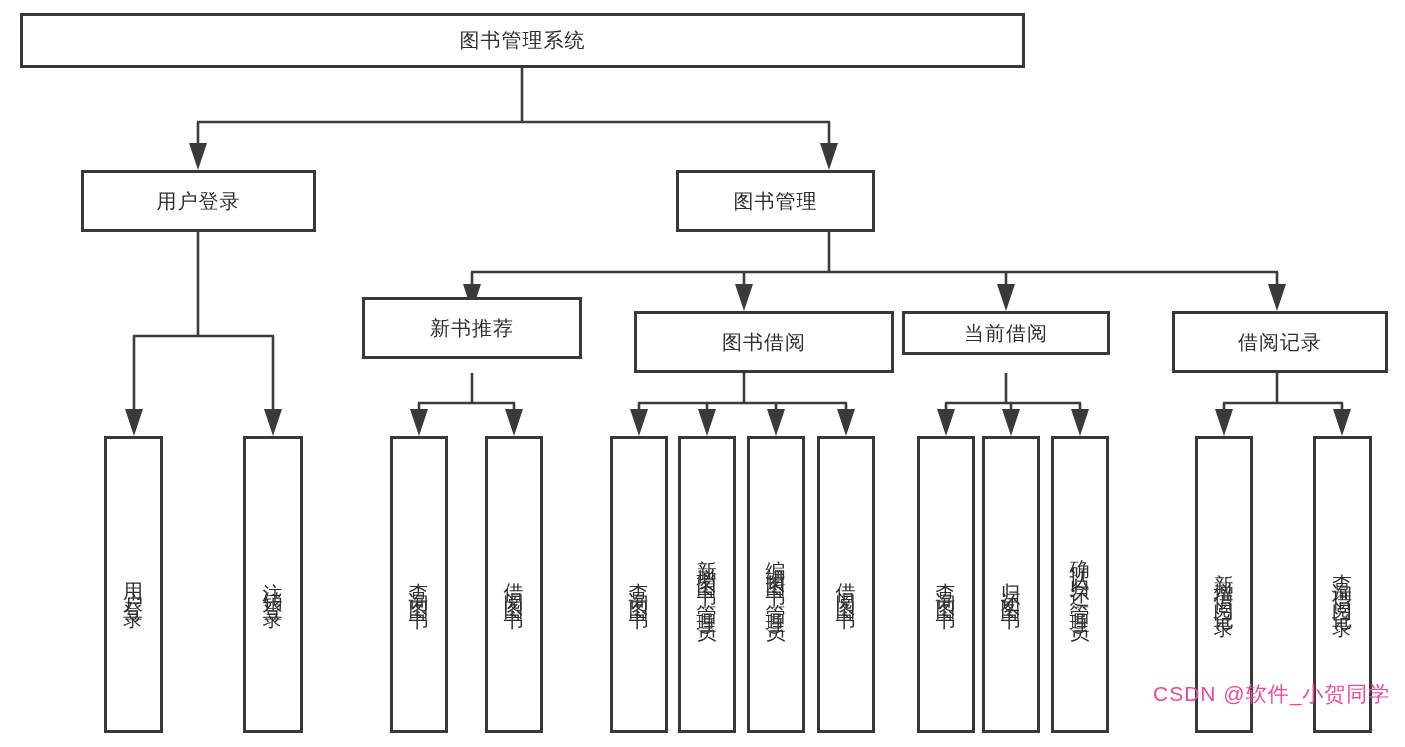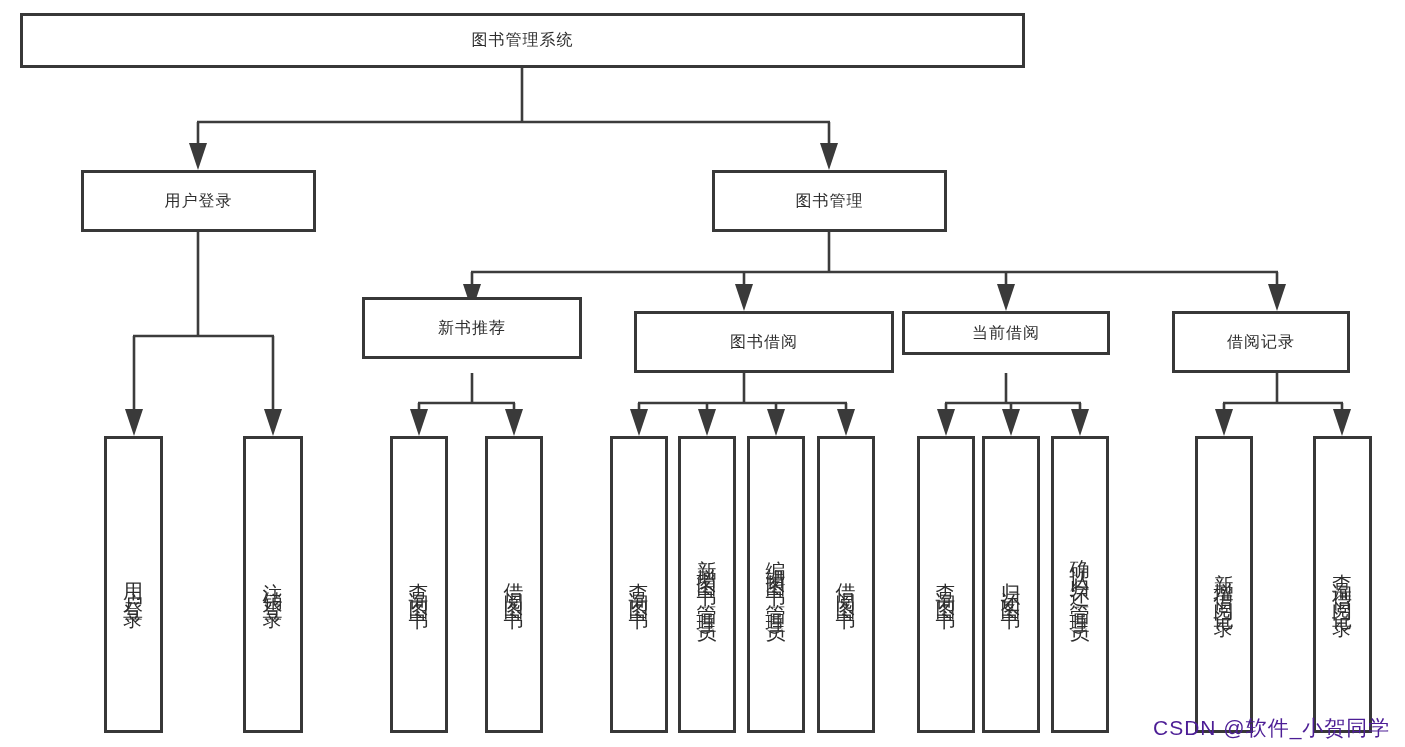--- a/index.html
+++ b/index.html
@@ -7,28 +7,28 @@
     position:relative;width:1405px;height:747px;background:#ffffff;
     font-family:"Liberation Sans",sans-serif;overflow:hidden;
   }
   .lines{position:absolute;left:0;top:0;}
   .box{
     position:absolute;box-sizing:border-box;
     border:3px solid #383838;background:#ffffff;
     display:flex;align-items:center;justify-content:center;
     color:#2d2d2d;
   }
-  .box.h span{font-size:16px;letter-spacing:1px;white-space:nowrap;}
+  .box.h span{font-size:20px;letter-spacing:1px;white-space:nowrap;}
   .box.v span{
     writing-mode:vertical-rl;text-orientation:mixed;
     font-size:20px;line-height:1;letter-spacing:9px;
   }
   .watermark{
-    position:absolute;left:1153px;top:714px;
-    font-size:21px;color:#4c1d95;letter-spacing:1px;white-space:nowrap;
+    position:absolute;left:1153px;top:680px;
+    font-size:21px;color:#ec4899;letter-spacing:1px;white-space:nowrap;
     z-index:5;
   }
 </style>
 </head>
 <body>
 
 <div class="stage">
 
   <svg class="lines" width="1405" height="747" viewBox="0 0 1405 747">
     <g stroke="#3c3c3c" stroke-width="2.6" fill="none">
@@ -96,34 +96,34 @@
     </g>
   </svg>
 
   <div class="box h" style="left:20px;top:13px;width:1005px;height:55px">
     <span>图书管理系统</span>
   </div>
 
   <div class="box h" style="left:81px;top:170px;width:235px;height:62px">
     <span>用户登录</span>
   </div>
-  <div class="box h" style="left:712px;top:170px;width:235px;height:62px">
+  <div class="box h" style="left:676px;top:170px;width:199px;height:62px">
     <span>图书管理</span>
   </div>
 
   <div class="box h" style="left:362px;top:297px;width:220px;height:62px">
     <span>新书推荐</span>
   </div>
   <div class="box h" style="left:634px;top:311px;width:260px;height:62px">
     <span>图书借阅</span>
   </div>
   <div class="box h" style="left:902px;top:311px;width:208px;height:44px">
     <span>当前借阅</span>
   </div>
-  <div class="box h" style="left:1172px;top:311px;width:178px;height:62px">
+  <div class="box h" style="left:1172px;top:311px;width:216px;height:62px">
     <span>借阅记录</span>
   </div>
 
   <div class="box v" style="left:104px;top:436px;width:59px;height:297px">
     <span>用户登录</span>
   </div>
   <div class="box v" style="left:243px;top:436px;width:60px;height:297px">
     <span>注销登录</span>
   </div>
 

